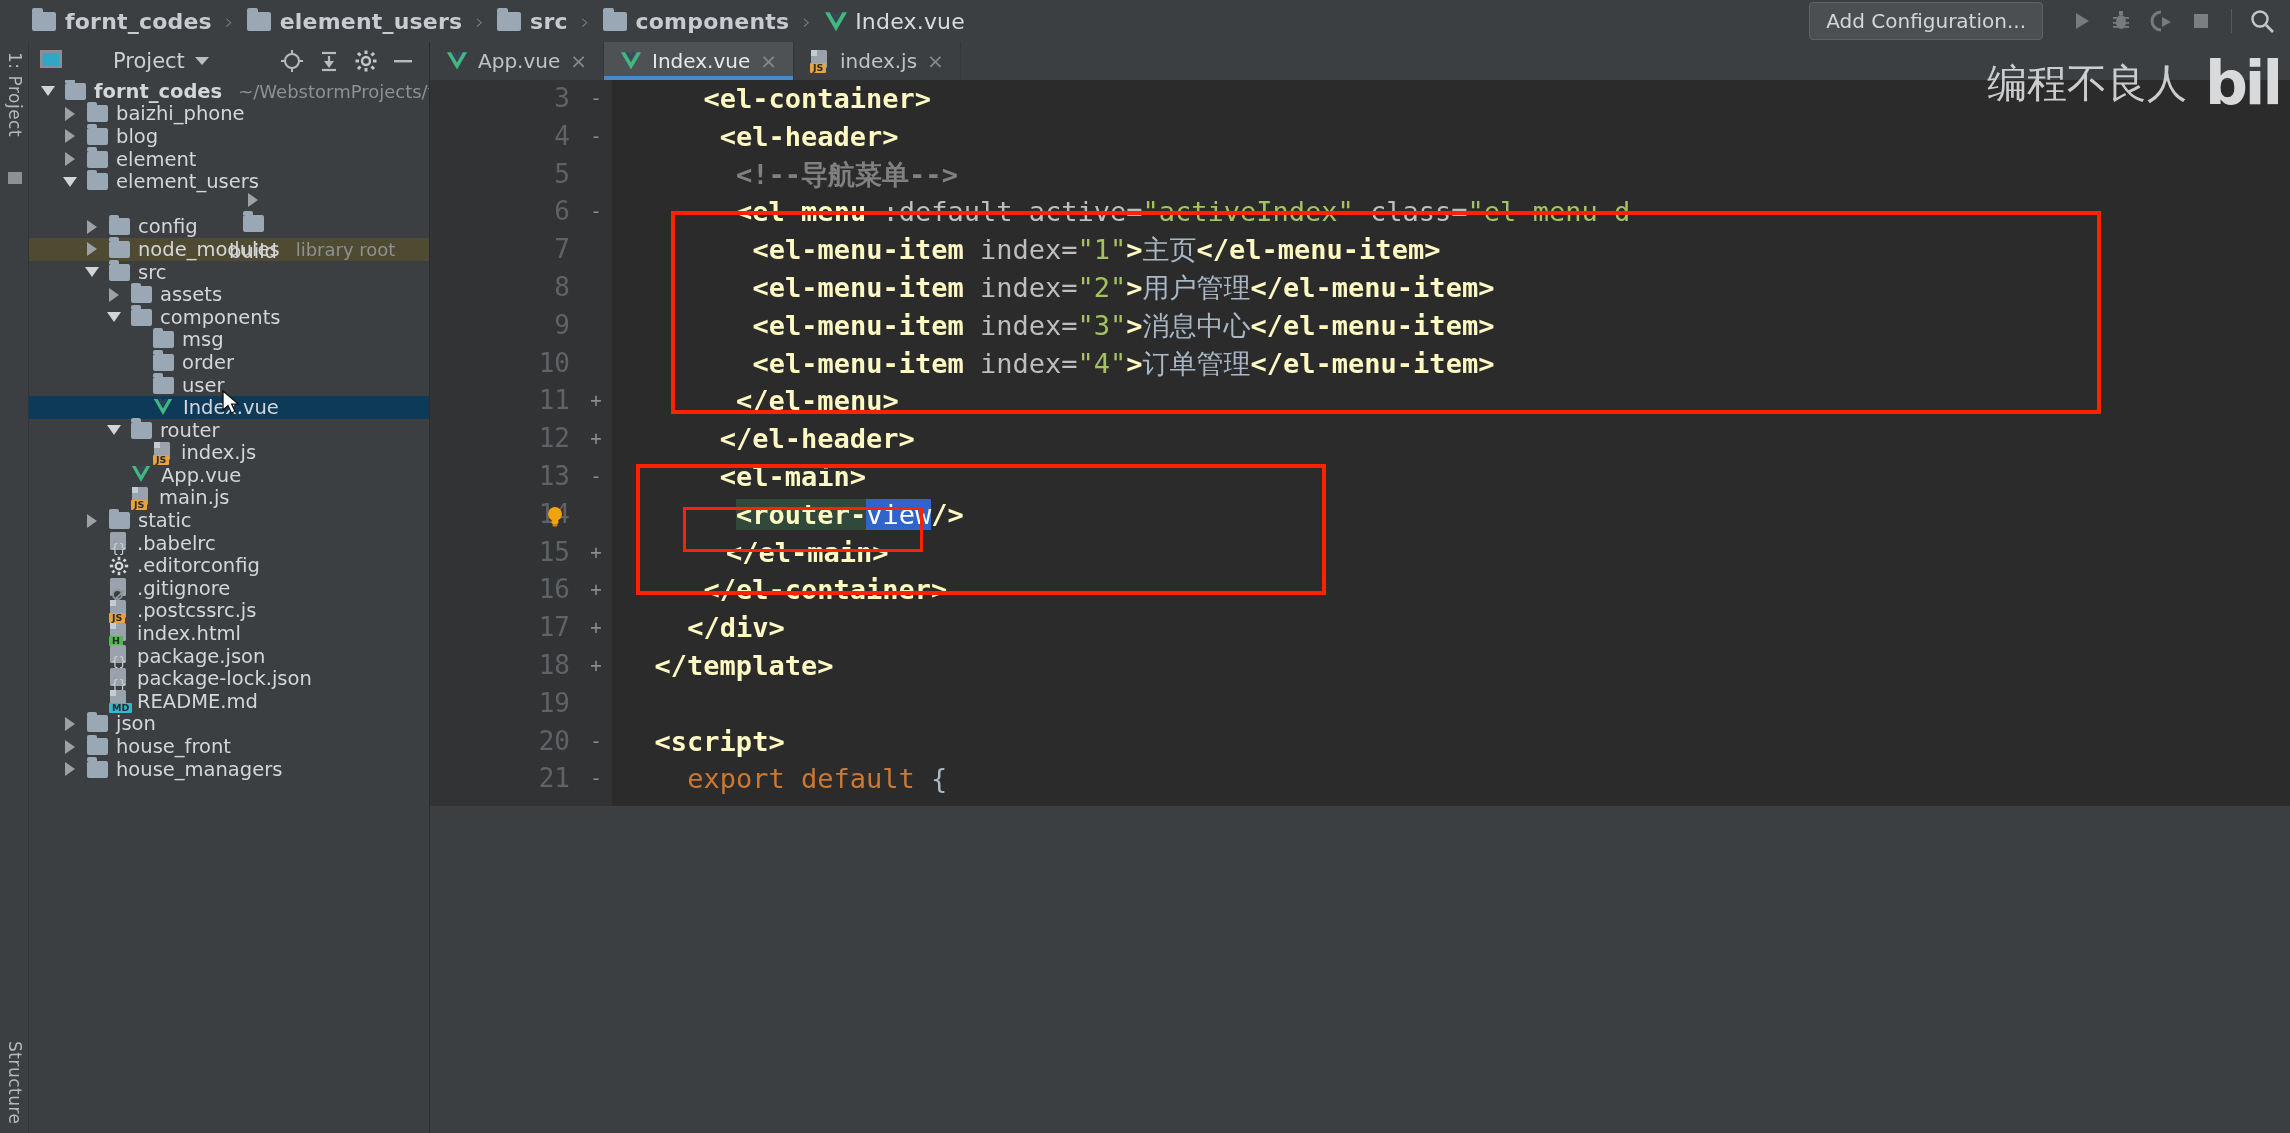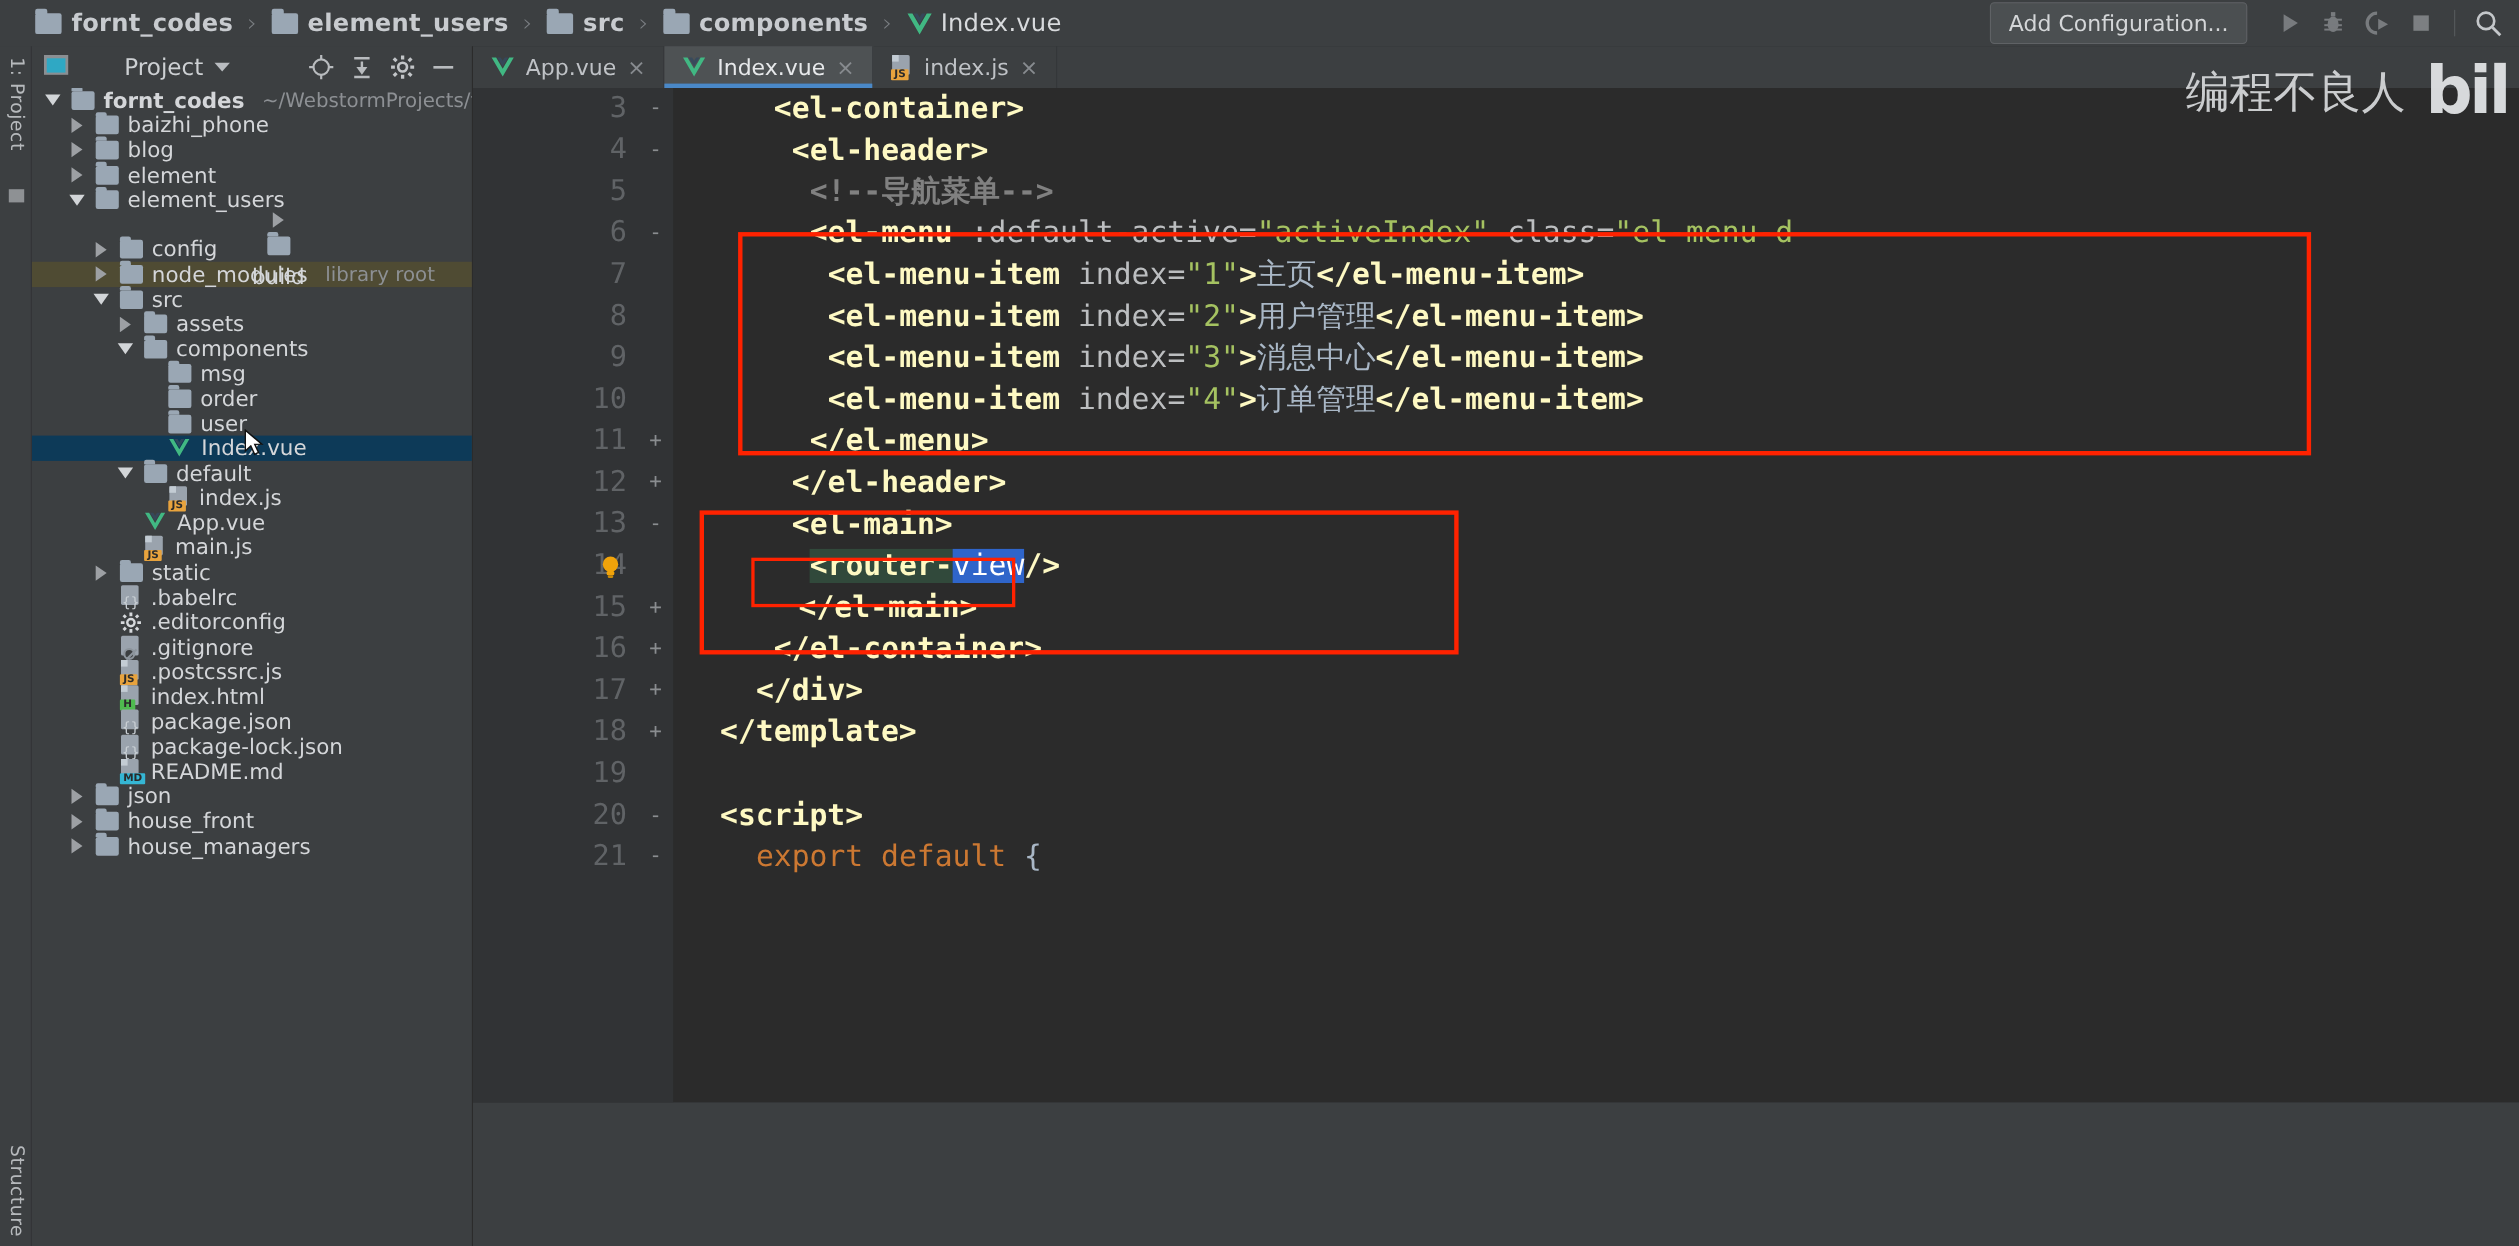--- a/index.html
+++ b/index.html
@@ -2,21 +2,21 @@
 <html><head>
 <meta charset="utf-8">
 <style>
   * { box-sizing: border-box; margin: 0; padding: 0; }
   html, body {
     width: 2290px; height: 1133px;
     background: #3c3f41;
     font-family: "DejaVu Sans", "Liberation Sans", sans-serif;
     overflow: hidden;
   }
-  #app { position: relative; width: 2290px; height: 1002px; }
+  #app { position: relative; width: 2290px; height: 806px; }
 
   
   .topbar {
     position: absolute; left: 0; top: 0; width: 2290px; height: 42px;
     background: #3c3f41; display: flex; align-items: center;
   }
   .crumbs { display: flex; align-items: center; padding-left: 26px; gap: 0px; }
   .crumb { display: flex; align-items: center; gap: 9px; padding: 0 6px; }
   .crumb-label { color: #c8cbcf; font-size: 22px; font-weight: bold; letter-spacing: .2px; }
   .crumb-sep { color: #7a7e82; font-size: 22px; margin: 0 7px; font-weight: 300; }
@@ -416,21 +416,21 @@
       <polygon points="6.5,1 12,10 17.5,1 14,1 12,4.4 10,1" fill="#35495e" opacity="0.85"></polygon>
     </svg>
           </span>
           <span class="tlabel">Index.vue</span>
         </div>
         <div class="trow" style="padding-left: 76px;">
           <span class="tw">
             <span class="tri-d"></span>
           </span>
           <span class="ico-folder-sm"></span>
-          <span class="tlabel">default</span>
+          <span class="tlabel">router</span>
         </div>
         <div class="trow" style="padding-left: 98px;">
           <span class="tw"></span>
           <span class="ico-file">
       <span class="sheet"></span>
             <span class="fold"></span>
       <span class="tag tag-js">JS</span>
           </span>
           <span class="tlabel">index.js</span>
         </div>

